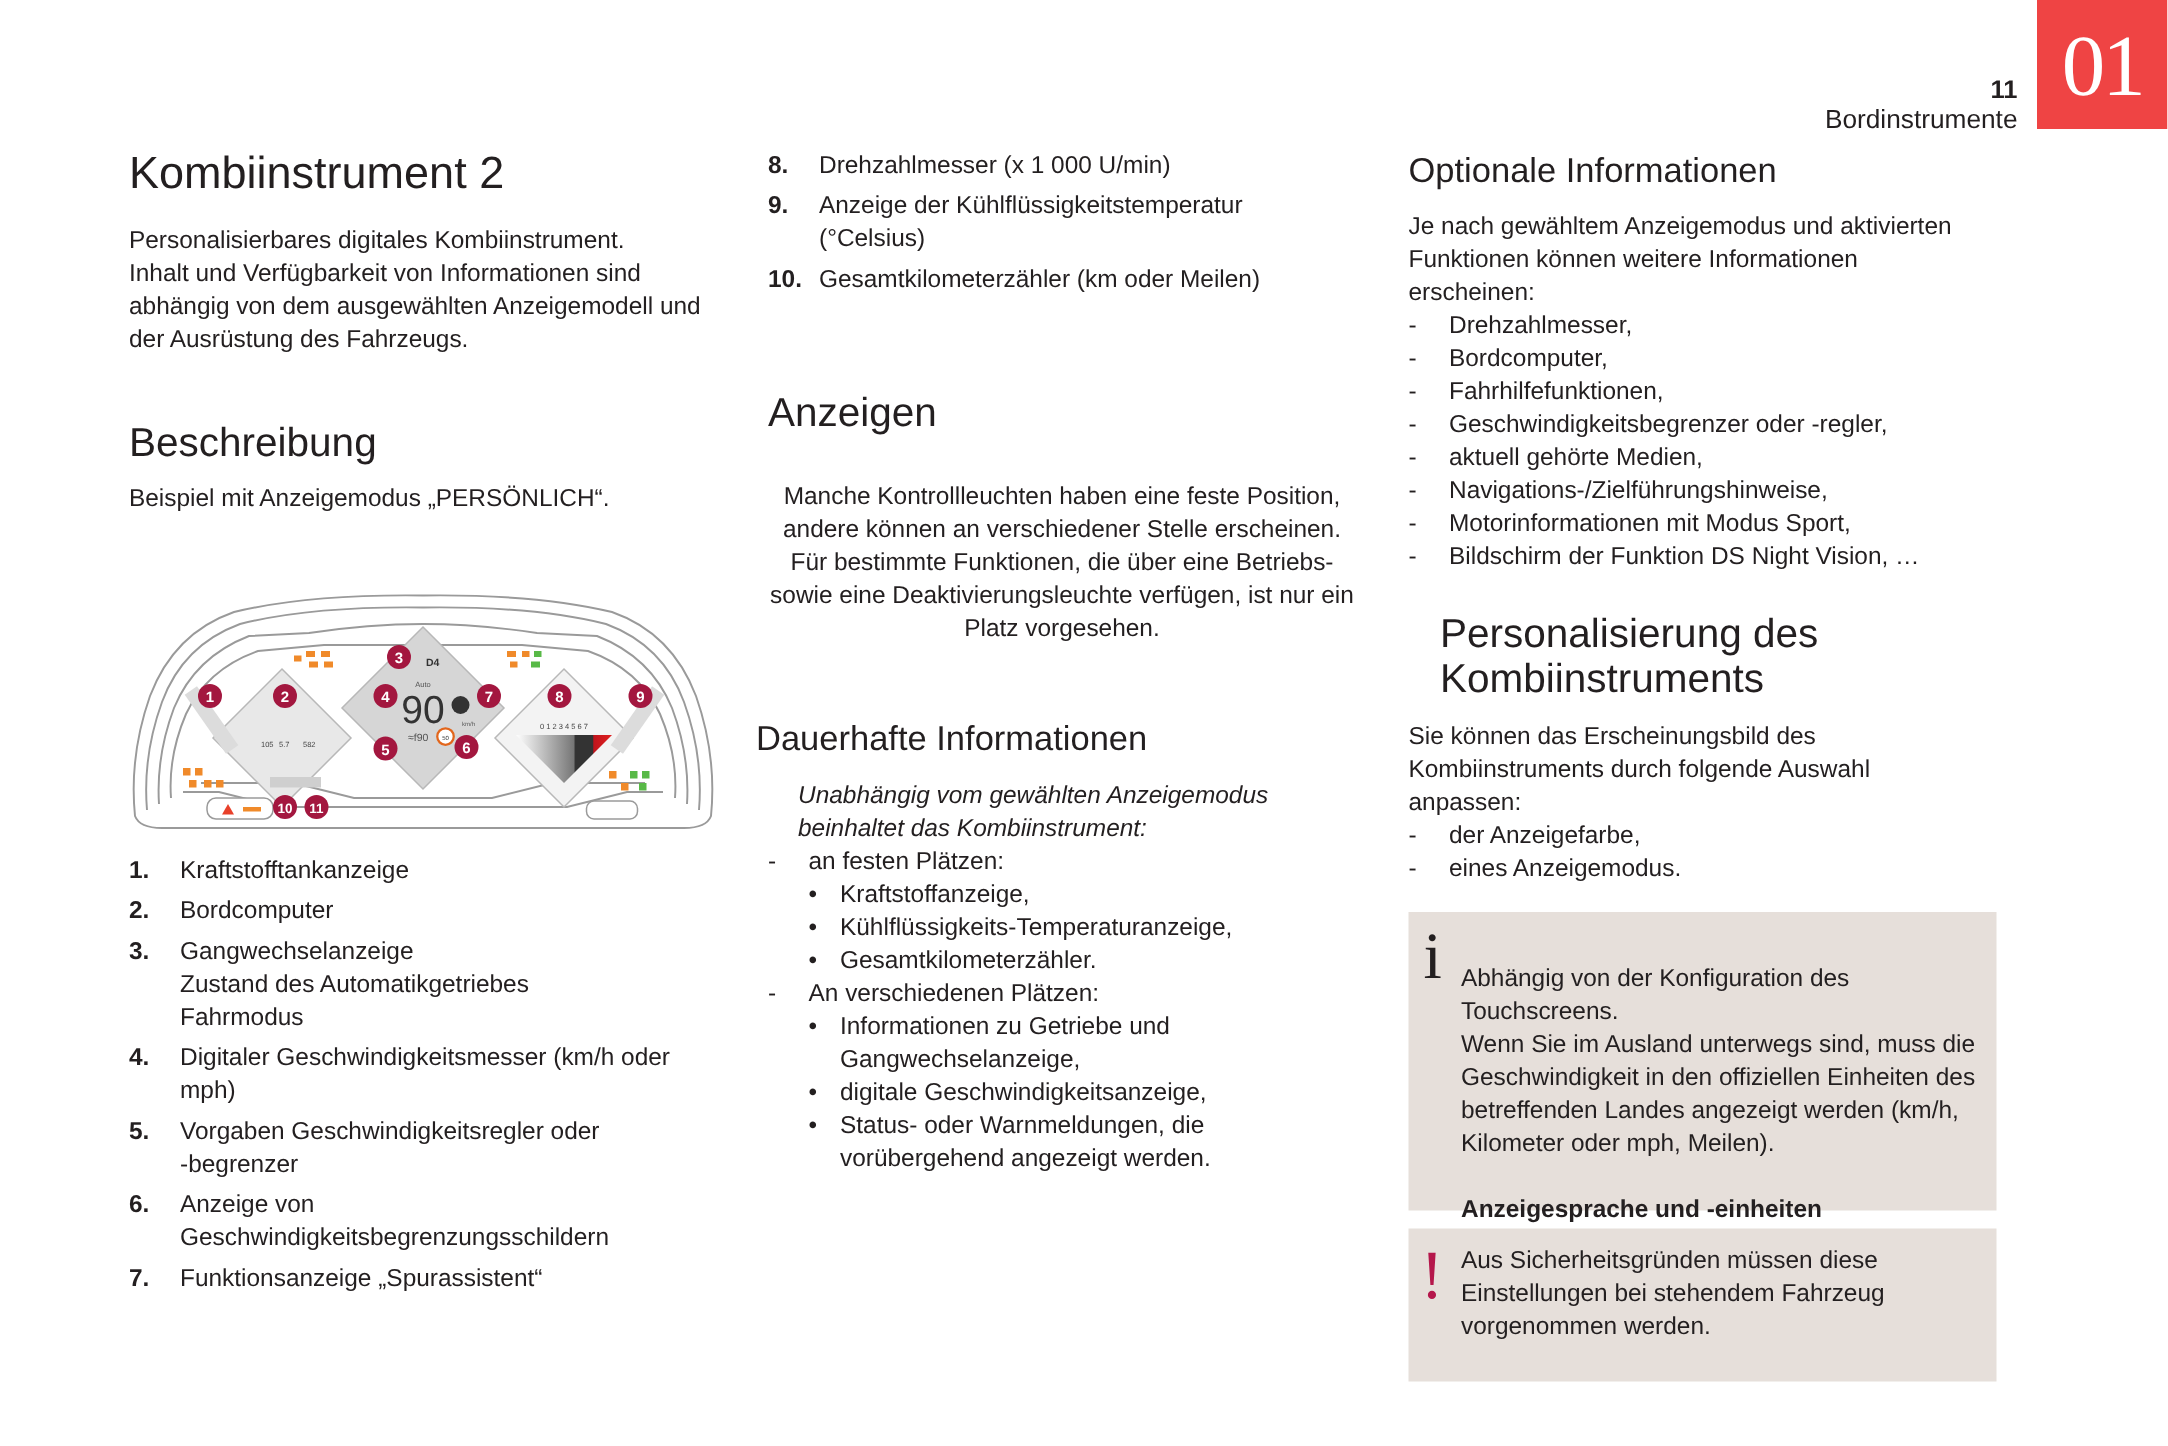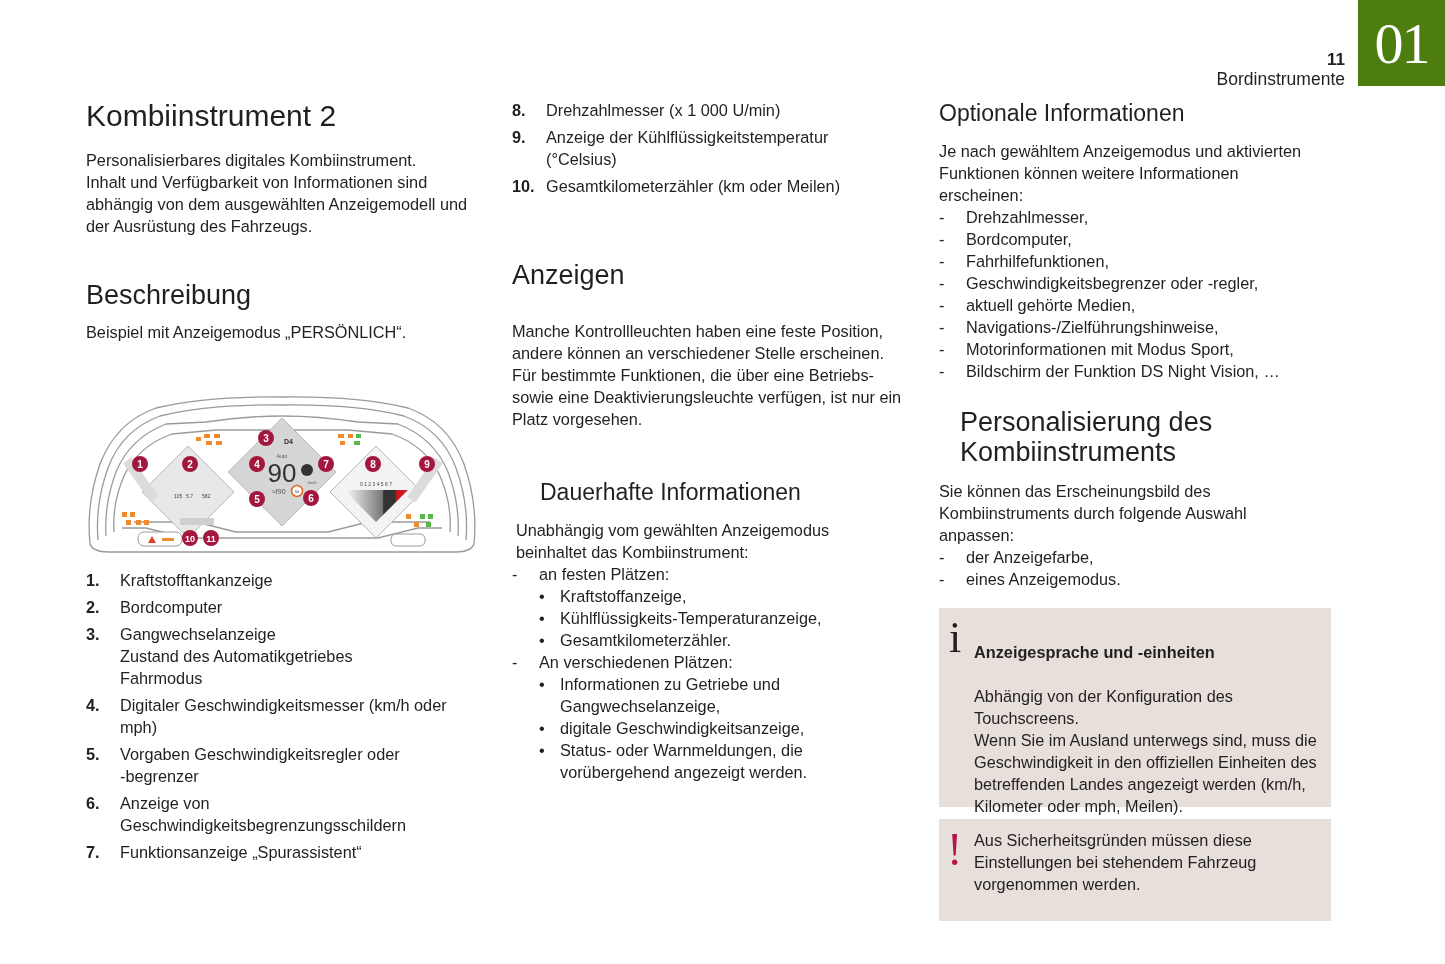--- a/index.html
+++ b/index.html
@@ -4,21 +4,21 @@
 <style>
   html, body { margin: 0; padding: 0; background: #ffffff; }
   body {
     width: 1445px; height: 964px; position: relative; overflow: hidden;
     font-family: "Liberation Sans", sans-serif; color: #231f20;
   }
   .abs { position: absolute; }
   
   .chapter-tab {
     position: absolute; left: 1358px; top: 0; width: 87px; height: 86px;
-    background: #4d7c0f; color: #fff; display: flex; align-items: center; justify-content: center;
+    background: #ef4444; color: #fff; display: flex; align-items: center; justify-content: center;
     font-family: "Liberation Serif", serif; font-size: 58px; font-weight: 300; letter-spacing: -2px;
   }
   .page-num { position: absolute; right: 100px; top: 50px; font-size: 17px; font-weight: bold; text-align: right; }
   .section-name { position: absolute; right: 100px; top: 69px; font-size: 17.5px; text-align: right; }
 
   h1, h2, h3 { font-weight: normal; margin: 0; }
   .h-large { font-size: 30px; line-height: 34px; }
   .h-mid { font-size: 27px; line-height: 30px; }
   .h-small { font-size: 23px; line-height: 28px; }
   .p { font-size: 16.3px; line-height: 22px; }
@@ -215,24 +215,24 @@
       <span class="t">Anzeige der Kühlflüssigkeitstemperatur
 (°Celsius)</span>
     </li>
   <li>
       <span class="n">10.</span>
       <span class="t">Gesamtkilometerzähler (km oder Meilen)</span>
     </li>
 </ul>
 
 <h2 class="abs h-mid" style="left:512px; top:260px;">Anzeigen</h2>
-<p class="abs p" style="left:512px; top:320px; width:392px; margin:0;">Manche Kontrollleuchten haben eine feste Position, andere können an verschiedener Stelle erscheinen. Für bestimmte Funktionen, die über eine Betriebs-sowie eine Deaktivierungsleuchte verfügen, ist nur ein Platz vorgesehen.</p>
-
-<h3 class="abs h-small" style="left:540px; top:478px;">Dauerhafte Informationen</h3>
-<p class="abs p" style="left:516px; top:519px; width:340px; margin:0;">Unabhängig vom gewählten Anzeigemodus beinhaltet das Kombiinstrument:</p>
+<p class="abs p" style="left:512px; top:320px; width:392px; margin:0;text-align:center;">Manche Kontrollleuchten haben eine feste Position, andere können an verschiedener Stelle erscheinen. Für bestimmte Funktionen, die über eine Betriebs-sowie eine Deaktivierungsleuchte verfügen, ist nur ein Platz vorgesehen.</p>
+
+<h3 class="abs h-small" style="left:504px; top:478px;">Dauerhafte Informationen</h3>
+<p class="abs p" style="left:532px; top:519px; width:340px; margin:0;font-style:italic;">Unabhängig vom gewählten Anzeigemodus beinhaltet das Kombiinstrument:</p>
 <div class="abs" style="left:512px; top:563px; width:340px;">
   <ul class="dashlist">
     <li>
         <span class="d">-</span>
         <span>an festen Plätzen:</span>
       </li>
   </ul>
   <ul class="bullets">
     <li>
         <span class="b">•</span>
@@ -315,22 +315,22 @@
     </li>
   <li>
       <span class="d">-</span>
       <span>eines Anzeigemodus.</span>
     </li>
 </ul>
 
 <div class="note-box" style="left:939px; top:608px; width:392px; height:199px;">
   <span class="note-icon-i">i</span>
   <div class="note-text" style="top:11px; width:355px;">
-    <div style="font-weight:bold;">Anzeigesprache und -einheiten</div>
     <div style="white-space:pre-line;">Abhängig von der Konfiguration des Touchscreens.
 Wenn Sie im Ausland unterwegs sind, muss die Geschwindigkeit in den offiziellen Einheiten des betreffenden Landes angezeigt werden (km/h, Kilometer oder mph, Meilen).</div>
+    <div style="font-weight:bold;">Anzeigesprache und -einheiten</div>
   </div>
 </div>
 
 <div class="note-box" style="left:939px; top:819px; width:392px; height:102px;">
   <span class="note-icon-ex">!</span>
   <div class="note-text" style="top:10px; width:320px;">Aus Sicherheitsgründen müssen diese Einstellungen bei stehendem Fahrzeug vorgenommen werden.</div>
 </div>
 
 </body></html>

